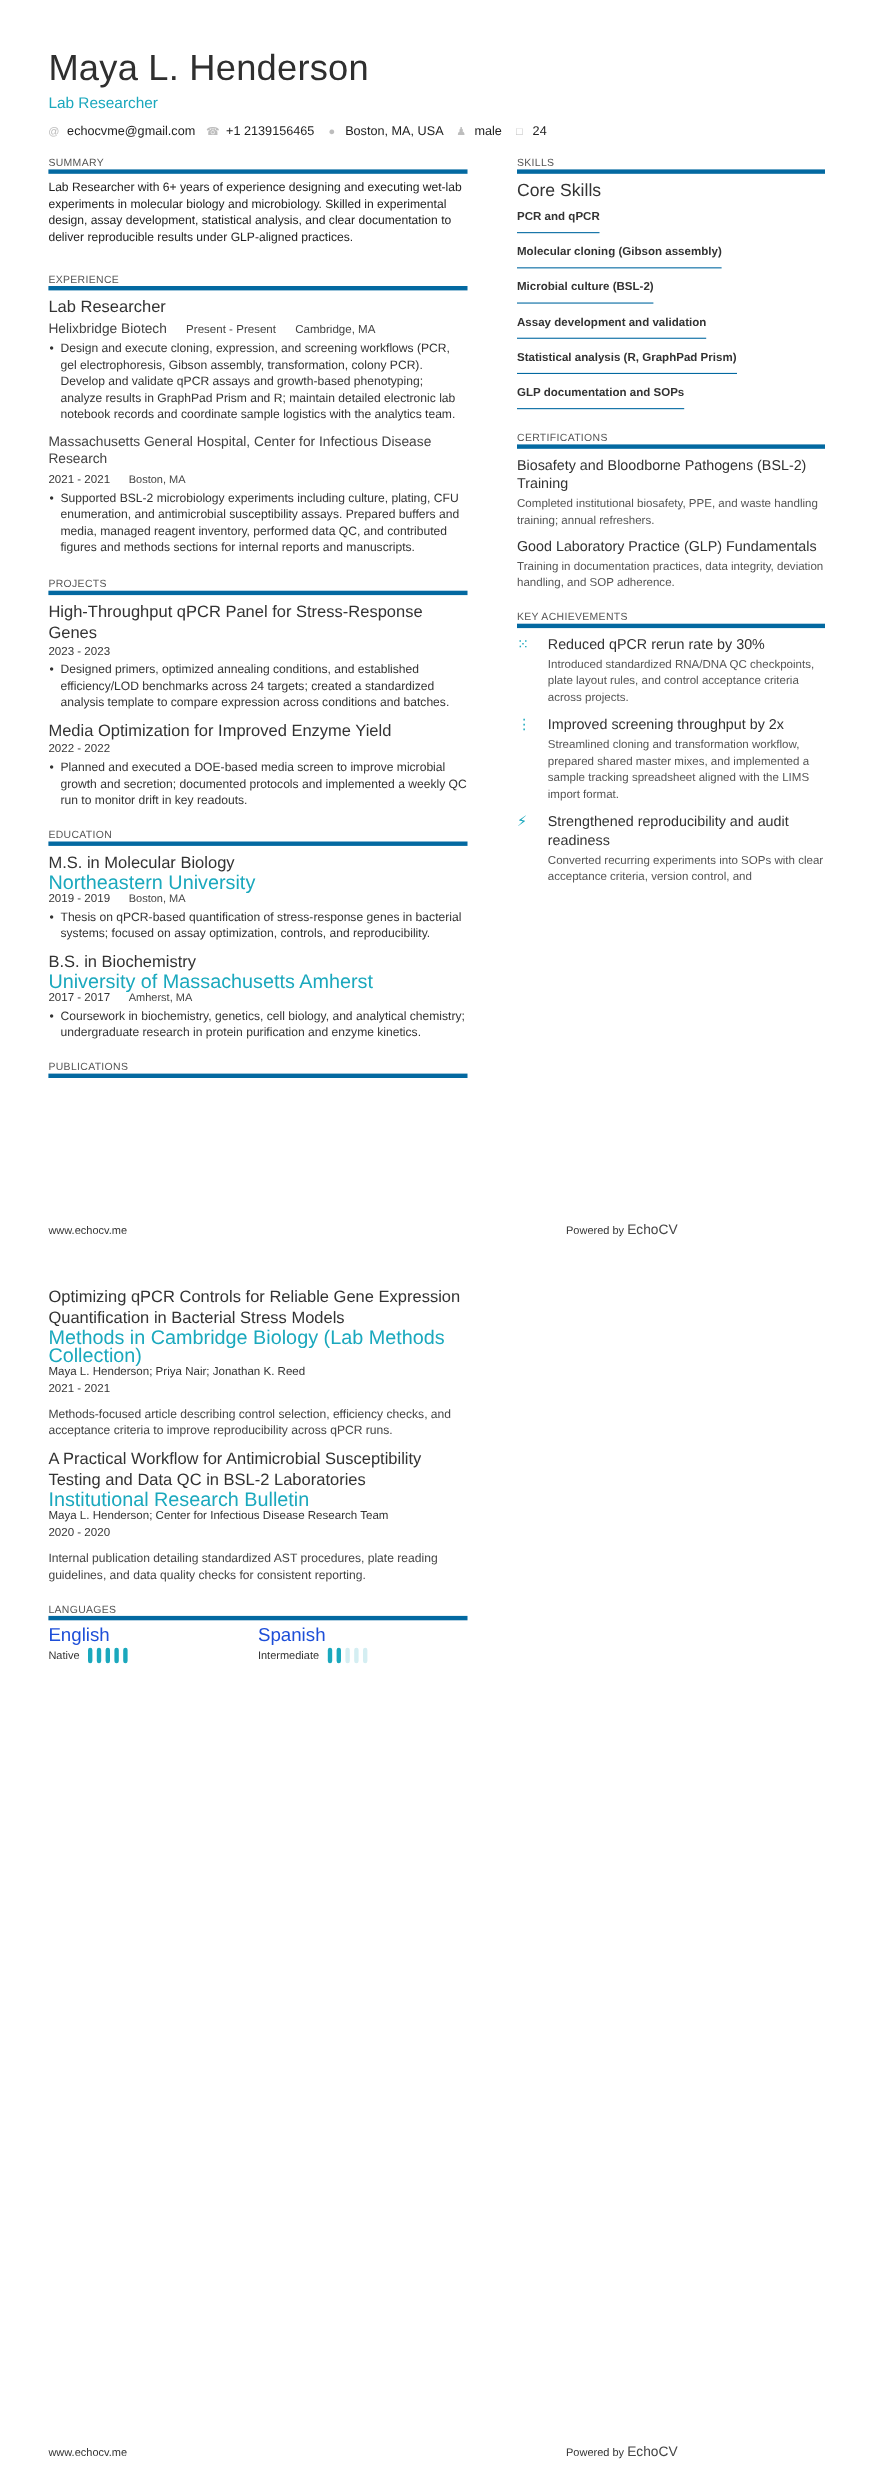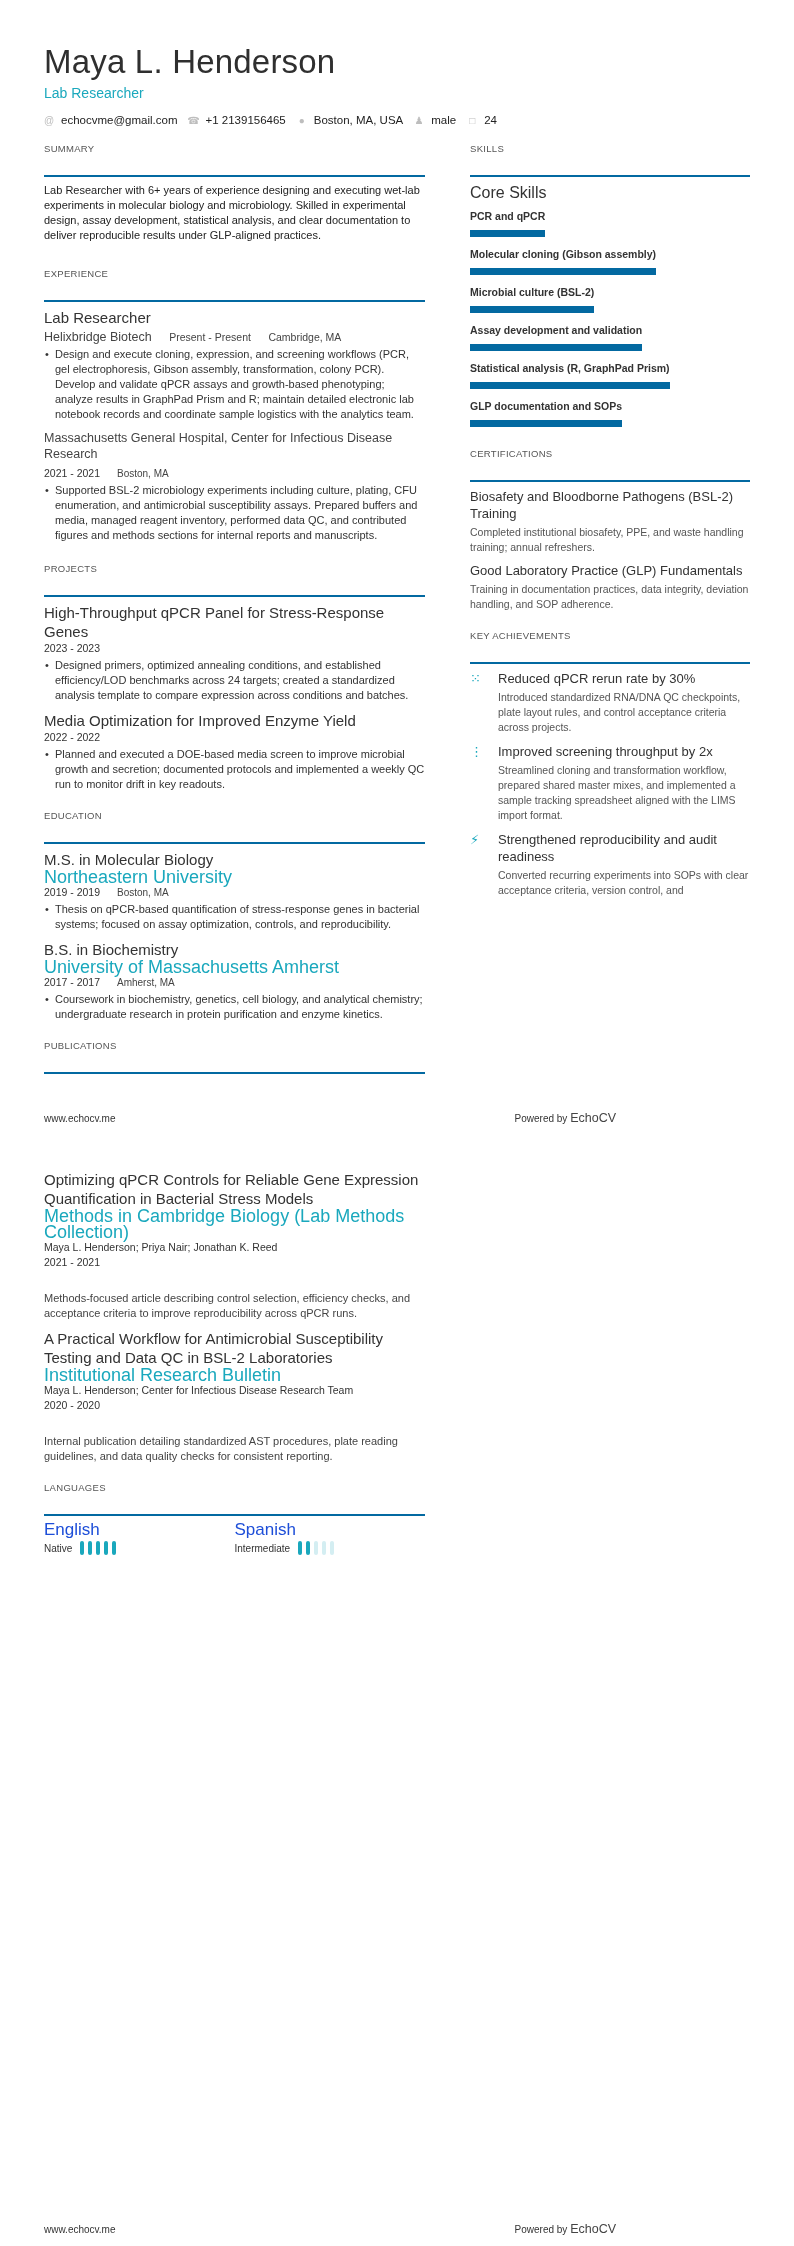--- a/index.html
+++ b/index.html
@@ -13,40 +13,40 @@
   .header { position: absolute; left: 44px; top: 42px; }
   .name { font-size: 33px; color: #2f2f2f; font-weight: 400; letter-spacing: 0.2px; line-height: 40px; }
   .role { font-size: 14px; color: #1aa8bd; margin-top: 2px; line-height: 18px; }
   .contacts { display: flex; align-items: center; margin-top: 12px; font-size: 11.5px; color: #222; }
   .contact { display: flex; align-items: center; margin-right: 11px; }
   .contact .ic { width: 10px; height: 10px; margin-right: 7px; display: inline-flex; align-items: center; justify-content: center; color: #bdbdbd; font-size: 10px; }
 
   .col-left { position: absolute; left: 44px; width: 381px; }
   .col-right { position: absolute; left: 470px; width: 280px; }
 
-  .sec-title { font-size: 9.5px; color: #555; letter-spacing: 0.3px; text-transform: uppercase; padding-bottom: 21px; border-bottom: 2px solid #0369a1; margin-bottom: 6px; }
+  .sec-title { font-size: 9.5px; color: #555; letter-spacing: 0.3px; text-transform: uppercase; padding-bottom: 0; border-bottom: 4px solid #0369a1; margin-bottom: 6px; }
   .section { margin-bottom: 22px; }
 
   .summary { font-size: 11px; line-height: 15px; color: #222; }
 
   .item-title { font-size: 15px; color: #333; line-height: 19px; }
   .item-sub { font-size: 12.5px; color: #444; line-height: 16px; margin-top: 2px; }
   .meta { font-size: 10.5px; color: #444; display: inline-block; margin-left: 14px; }
   .dates { font-size: 10.5px; color: #333; line-height: 15px; }
   .loc { font-size: 10px; color: #444; margin-left: 14px; }
   .bullets { list-style: none; margin-top: 2px; }
   .bullets li { position: relative; padding-left: 11px; font-size: 11px; line-height: 15px; color: #333; }
   .bullets li::before { content: "\2022"; position: absolute; left: 1px; top: 0; color: #333; }
   .entry { margin-bottom: 8px; }
   .link-teal { color: #1aa8bd; font-size: 18px; line-height: 16px; }
   .authors { font-size: 10.5px; color: #333; line-height: 15px; }
-  .desc { font-size: 11px; line-height: 15px; color: #444; margin-top: 21px; }
+  .desc { font-size: 11px; line-height: 15px; color: #444; margin-top: 9px; }
 
   .skills-head { font-size: 16px; color: #333; line-height: 20px; margin-bottom: 3px; }
-  .skill { display: inline-block; font-size: 10.5px; font-weight: 700; color: #333; padding-bottom: 8px; border-bottom: 7px solid #0369a1; margin-bottom: 7px; }
+  .skill { display: inline-block; font-size: 10.5px; font-weight: 700; color: #333; padding-bottom: 8px; border-bottom: 1px solid #0369a1; margin-bottom: 7px; }
   .skill-wrap { display: block; }
 
   .cert-title { font-size: 13px; color: #333; line-height: 17px; }
   .cert-desc { font-size: 10.5px; color: #555; line-height: 15px; margin-top: 3px; margin-bottom: 7px; }
 
   .ach { display: flex; margin-bottom: 8px; }
   .ach-ic { width: 28px; flex: none; color: #1aa8bd; font-size: 13px; padding-top: 1px; }
   .ach-title { font-size: 13px; color: #333; line-height: 17px; }
   .ach-desc { font-size: 10.5px; color: #555; line-height: 15px; margin-top: 3px; }
 

